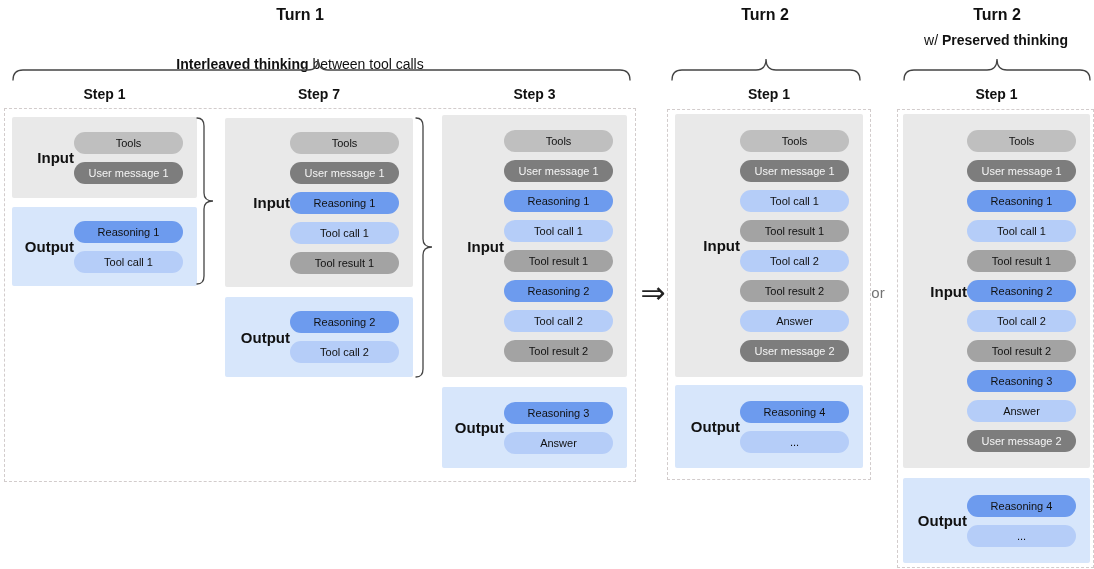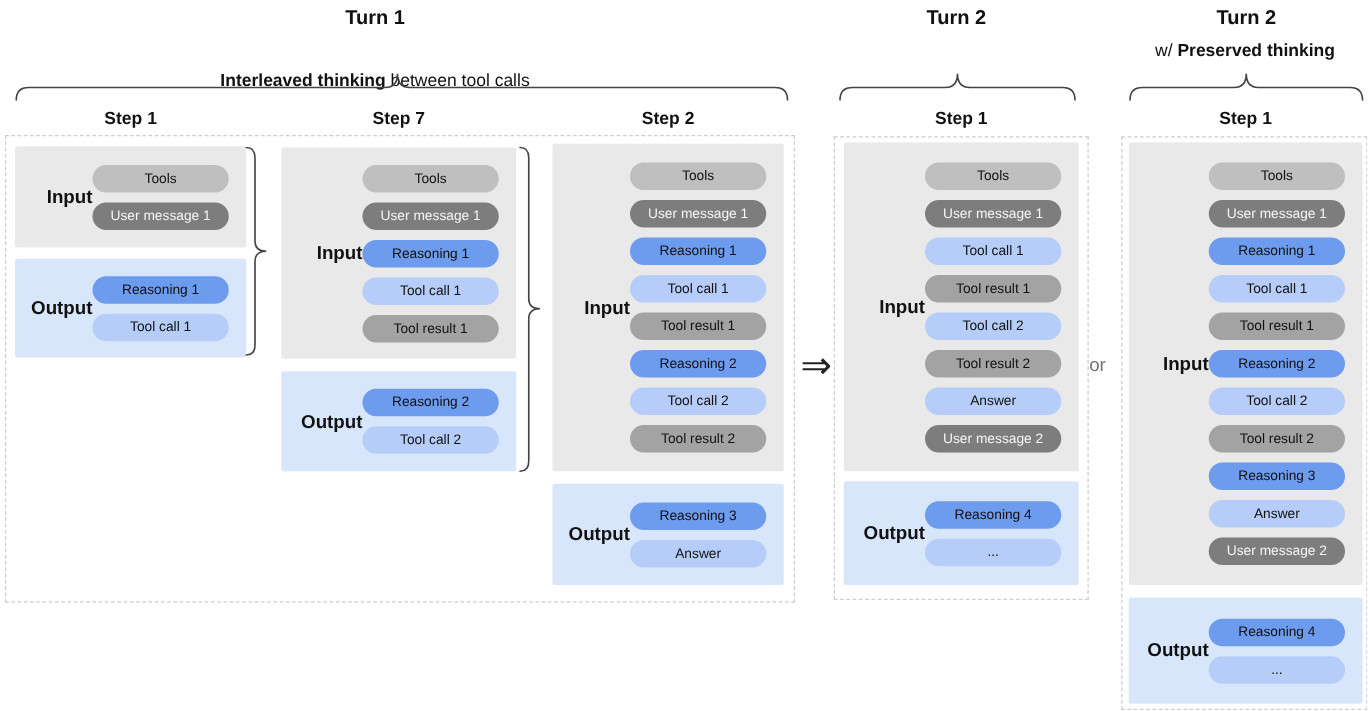--- a/index.html
+++ b/index.html
@@ -39,21 +39,21 @@
   <div class="abs center turn-title" style="left:160px;top:5px;width:280px;">Turn 1</div>
   <div class="abs center turn-sub" style="left:100px;top:32px;width:400px;margin-top:24px;"><b>Interleaved thinking</b><span> between tool calls</span></div>
 
   <div class="abs center turn-title" style="left:672px;top:5px;width:186px;">Turn 2</div>
 
   <div class="abs center turn-title" style="left:901px;top:5px;width:192px;">Turn 2</div>
   <div class="abs center turn-sub" style="left:879px;top:32px;width:234px;"><span>w/ </span><b>Preserved thinking</b></div>
 
   <div class="abs center step-label" style="left:12px;top:86px;width:185px;">Step 1</div>
   <div class="abs center step-label" style="left:225px;top:86px;width:188px;">Step 7</div>
-  <div class="abs center step-label" style="left:442px;top:86px;width:185px;">Step 2</div>
+  <div class="abs center step-label" style="left:442px;top:86px;width:185px;">Step 3</div>
   <div class="abs center step-label" style="left:675px;top:86px;width:188px;">Step 1</div>
   <div class="abs center step-label" style="left:903px;top:86px;width:187px;">Step 1</div>
 
   <div class="abs dash-box" style="left: 4px; top: 108px; width: 630px; height: 372px; border-color: rgb(210, 204, 204);"></div>
   <div class="abs dash-box" style="left: 667px; top: 109px; width: 202px; height: 369px; border-color: rgb(210, 204, 204);"></div>
   <div class="abs dash-box" style="left: 897px; top: 109px; width: 195px; height: 457px; border-color: rgb(210, 204, 204);"></div>
 
   <div class="abs iobox input" style="left: 12px; top: 117px; width: 185px; height: 81px; background: rgb(233, 233, 233);">
     <div class="io-label">Input</div>
     <div class="pill-stack">

